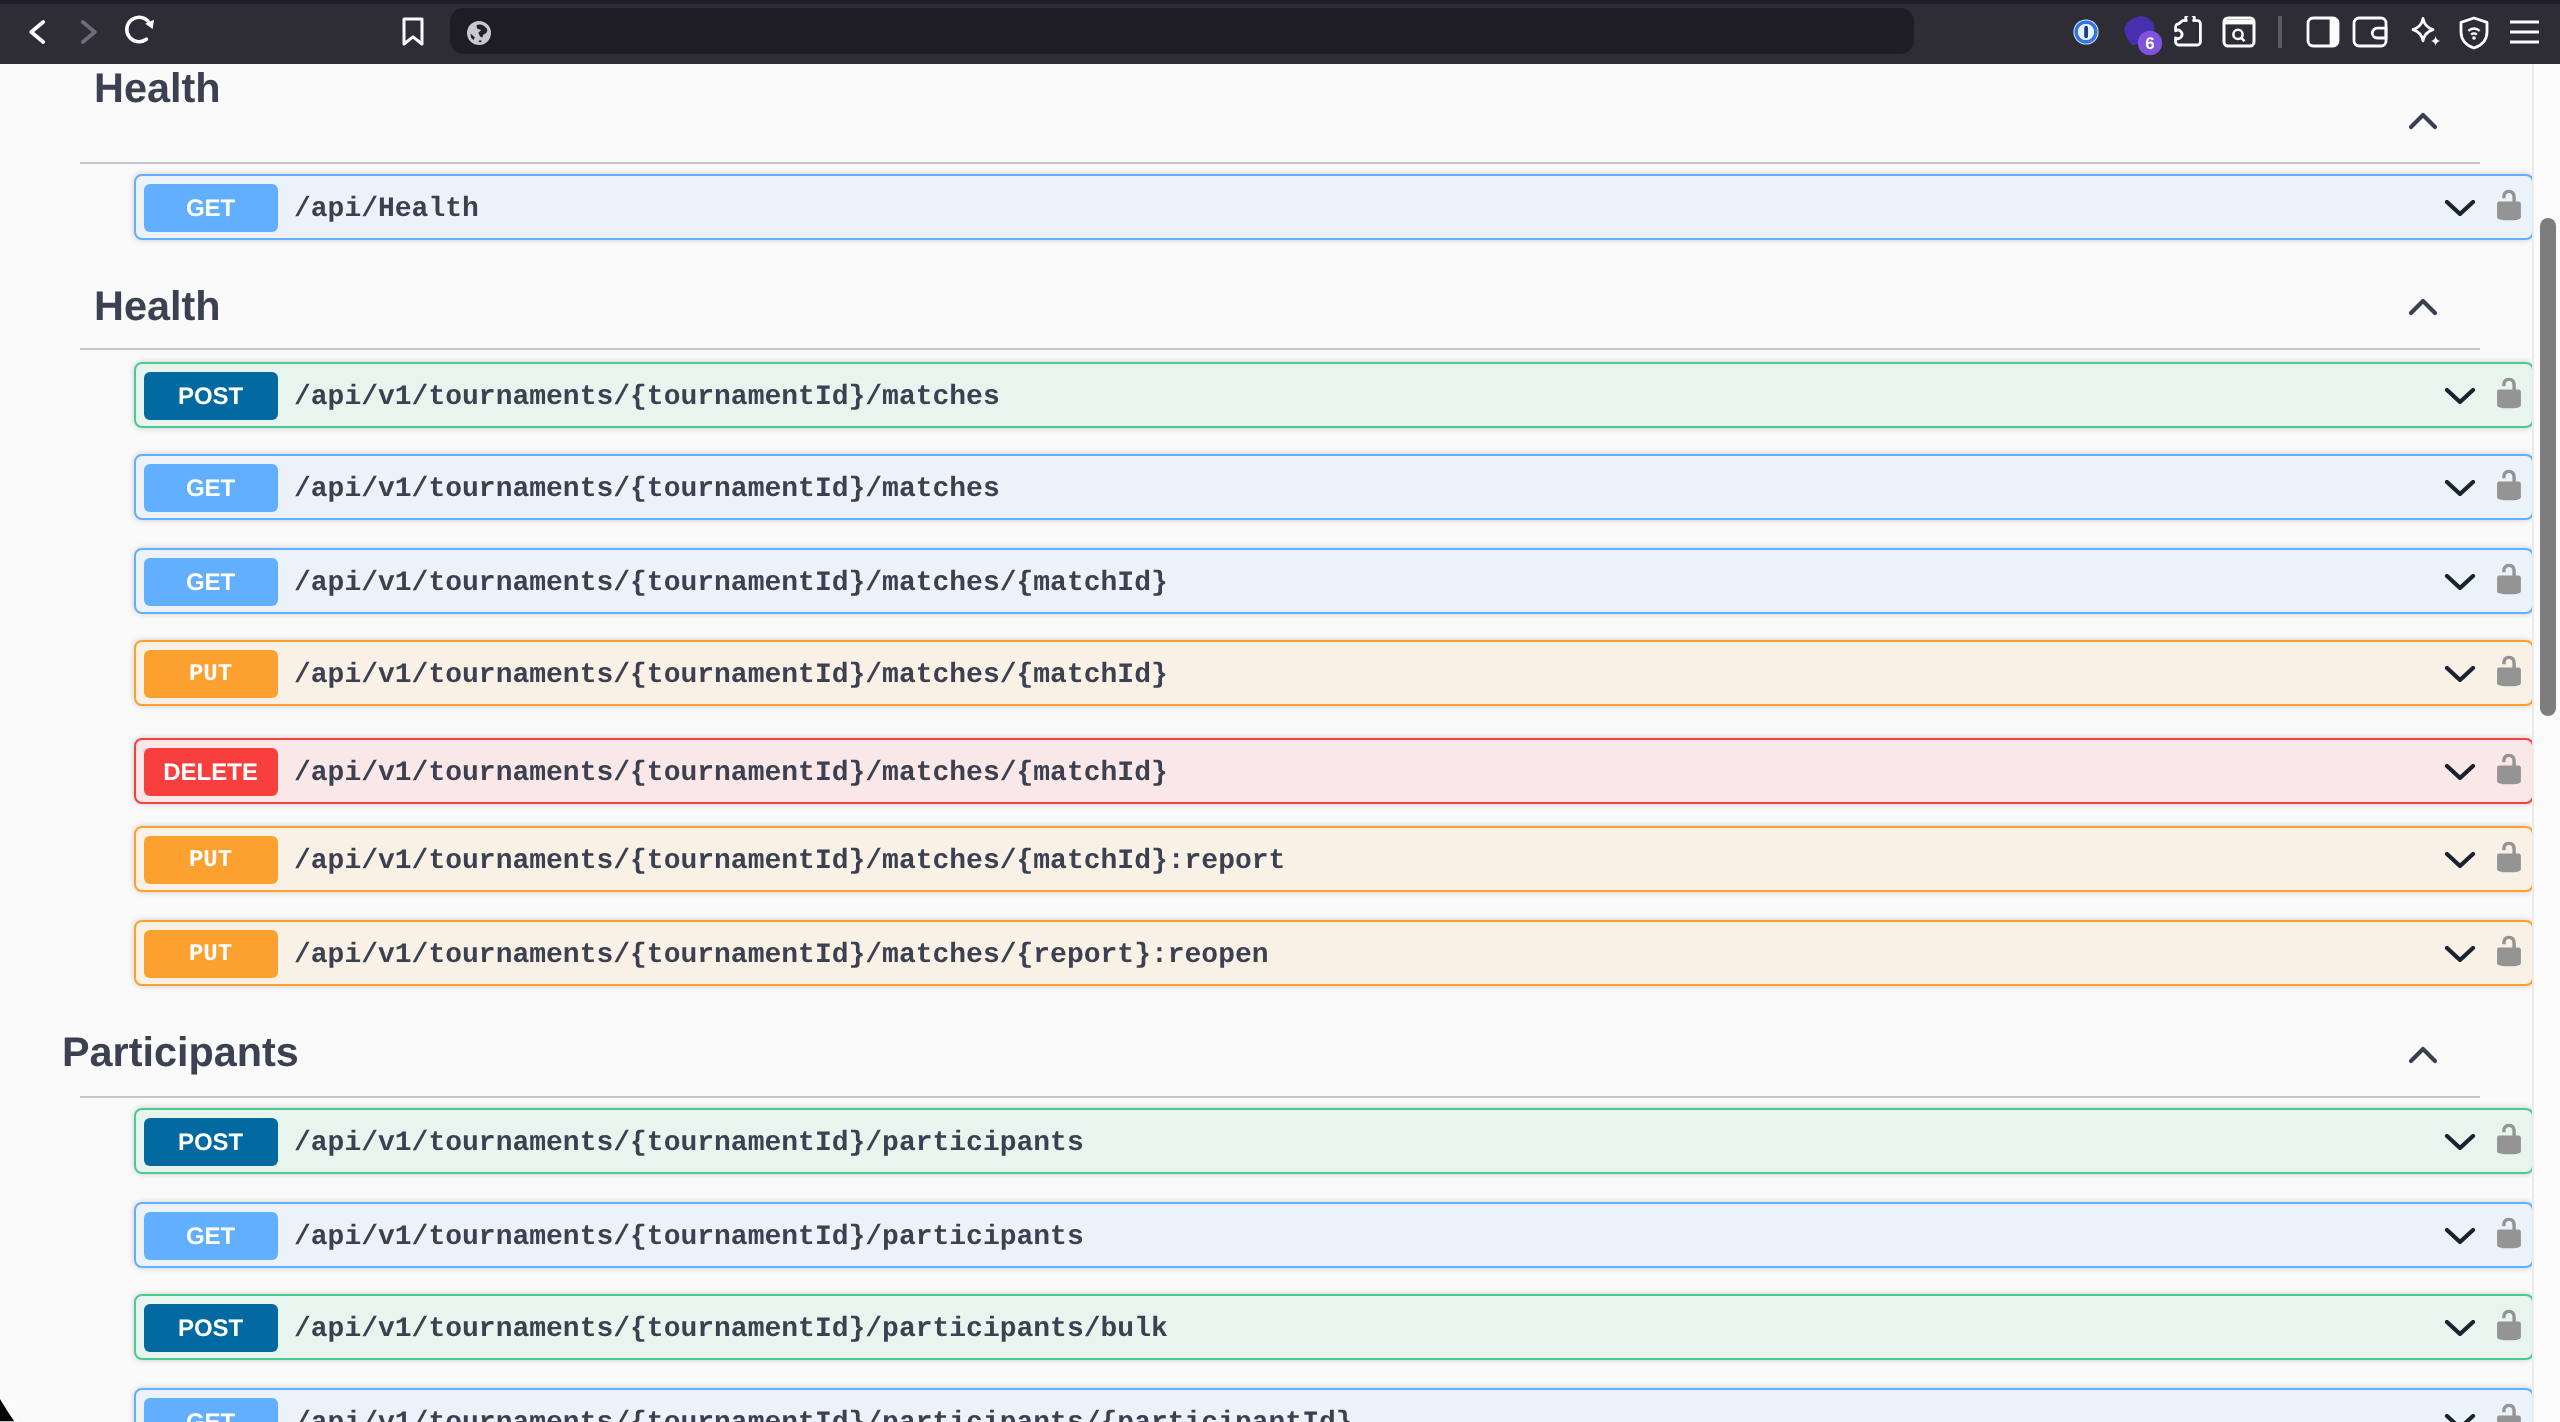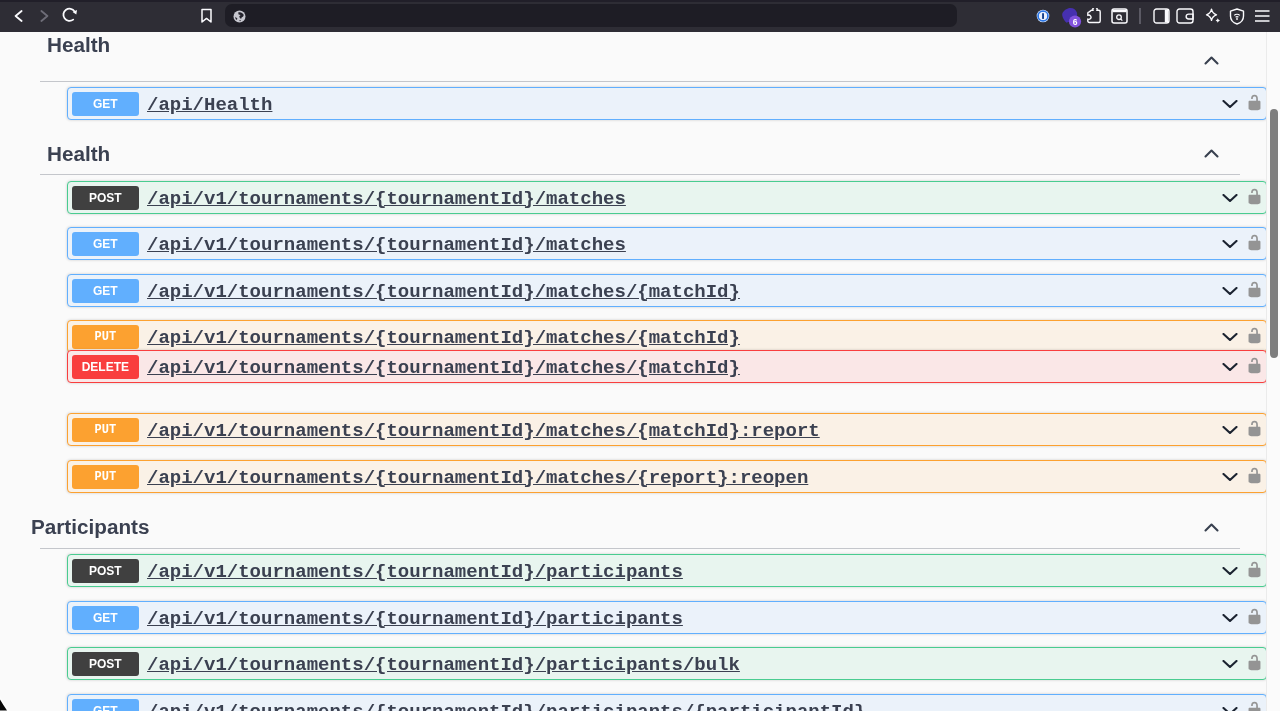--- a/index.html
+++ b/index.html
@@ -9,27 +9,27 @@
   #chrome .topstrip { position:absolute; left:0; top:0; width:1280px; height:2px; background:#211f29; }
   .cicon { position:absolute; }
   #urlbar { position:absolute; left:225px; top:4px; width:732px; height:23px; background:#1e1d25; border-radius:7px; }
   #urltext { position:absolute; left:32px; top:0; height:23px; line-height:23px; color:#fbfbfe; font-size:13px; letter-spacing:0.1px; }
   .sectitle { position:absolute; font-weight:bold; font-size:20.7px; line-height:20px; color:#3b4151; }
   .divider { position:absolute; left:40px; width:1200px; height:1px; background:rgba(59,65,81,.28); }
   .row { position:absolute; left:40px; width:1200px; height:33px; border-radius:4px; border:1px solid; box-shadow:0 0 3px rgba(0,0,0,.19);margin-left:27px; }
   .row .badge { position:absolute; left:3.8px; top:4px; width:67px; height:24px; border-radius:3px; color:#fff;
      font-weight:bold; font-size:12px; text-align:center; line-height:25px; font-family:"Liberation Sans",sans-serif; }
   .row .path { position:absolute; left:79px; top:0; height:33px; line-height:35px; font-family:"Liberation Mono",monospace;
-     font-weight:bold; font-size:19px; color:#3b4151; letter-spacing:0px;text-decoration:underline; }
+     font-weight:bold; font-size:14px; color:#3b4151; letter-spacing:0px; }
   .row svg.arr { position:absolute; right:28px; top:12px; }
   .row svg.lock { position:absolute; right:3px; top:6px; }
   .get    { background:#ebf2fa; border-color:#61affe; }
   .get    .badge { background:#61affe; }
   .post   { background:#e8f5ef; border-color:#49cc90; }
-  .post   .badge { background:#404040; }
+  .post   .badge { background:#0369a1; }
   .put    { background:#faf1e6; border-color:#fca130; }
   .put    .badge { background:#fca130;font-family:Liberation Mono, monospace; }
   .delete { background:#fae7e7; border-color:#f93e3e; }
   .delete .badge { background:#f93e3e; }
   .secarr { position:absolute; }
   #sbtrack { position:absolute; left:1266px; top:32px; width:14px; height:679px; background:#fbfbfb; border-left:1px solid #ebebeb; }
   #sbthumb { position:absolute; left:1269.5px; top:109px; width:8.5px; height:249px; background:#7d7d7d; border-radius:4.25px; }
 </style>
 </head>
 <body>
@@ -87,21 +87,21 @@
     <div class="row put" style="top:320px">
       <span class="badge">PUT</span>
       <span class="path">/api/v1/tournaments/{tournamentId}/matches/{matchId}</span>
       <svg class="arr" width="16" height="8" viewBox="0 0 16 8">
         <path d="M1.5 1 L8 7 L14.5 1" stroke="#1b2330" stroke-width="2.1" fill="none" stroke-linecap="round" stroke-linejoin="round"></path>
       </svg>
       <svg class="lock" width="17" height="17" viewBox="0 0 20 20">
         <path fill="#949494" d="M15.8 8H14V5.6C14 2.703 12.665 1 10 1 7.334 1 6 2.703 6 5.6V6h2v-.801C8 3.754 8.797 3 10 3c1.203 0 2 .754 2 2.199V8H4c-.553 0-1 .646-1 1.199V17c0 .549.428 1.139.951 1.307l1.197.387C5.672 18.861 6.55 19 7.1 19h5.8c.549 0 1.428-.139 1.951-.307l1.196-.387c.524-.167.953-.757.953-1.306V9.199C17 8.646 16.352 8 15.8 8z"></path>
       </svg>
     </div>
-    <div class="row delete" style="top:350px">
+    <div class="row delete" style="top:369px">
       <span class="badge">DELETE</span>
       <span class="path">/api/v1/tournaments/{tournamentId}/matches/{matchId}</span>
       <svg class="arr" width="16" height="8" viewBox="0 0 16 8">
         <path d="M1.5 1 L8 7 L14.5 1" stroke="#1b2330" stroke-width="2.1" fill="none" stroke-linecap="round" stroke-linejoin="round"></path>
       </svg>
       <svg class="lock" width="17" height="17" viewBox="0 0 20 20">
         <path fill="#949494" d="M15.8 8H14V5.6C14 2.703 12.665 1 10 1 7.334 1 6 2.703 6 5.6V6h2v-.801C8 3.754 8.797 3 10 3c1.203 0 2 .754 2 2.199V8H4c-.553 0-1 .646-1 1.199V17c0 .549.428 1.139.951 1.307l1.197.387C5.672 18.861 6.55 19 7.1 19h5.8c.549 0 1.428-.139 1.951-.307l1.196-.387c.524-.167.953-.757.953-1.306V9.199C17 8.646 16.352 8 15.8 8z"></path>
       </svg>
     </div>
     <div class="row put" style="top:413px">

